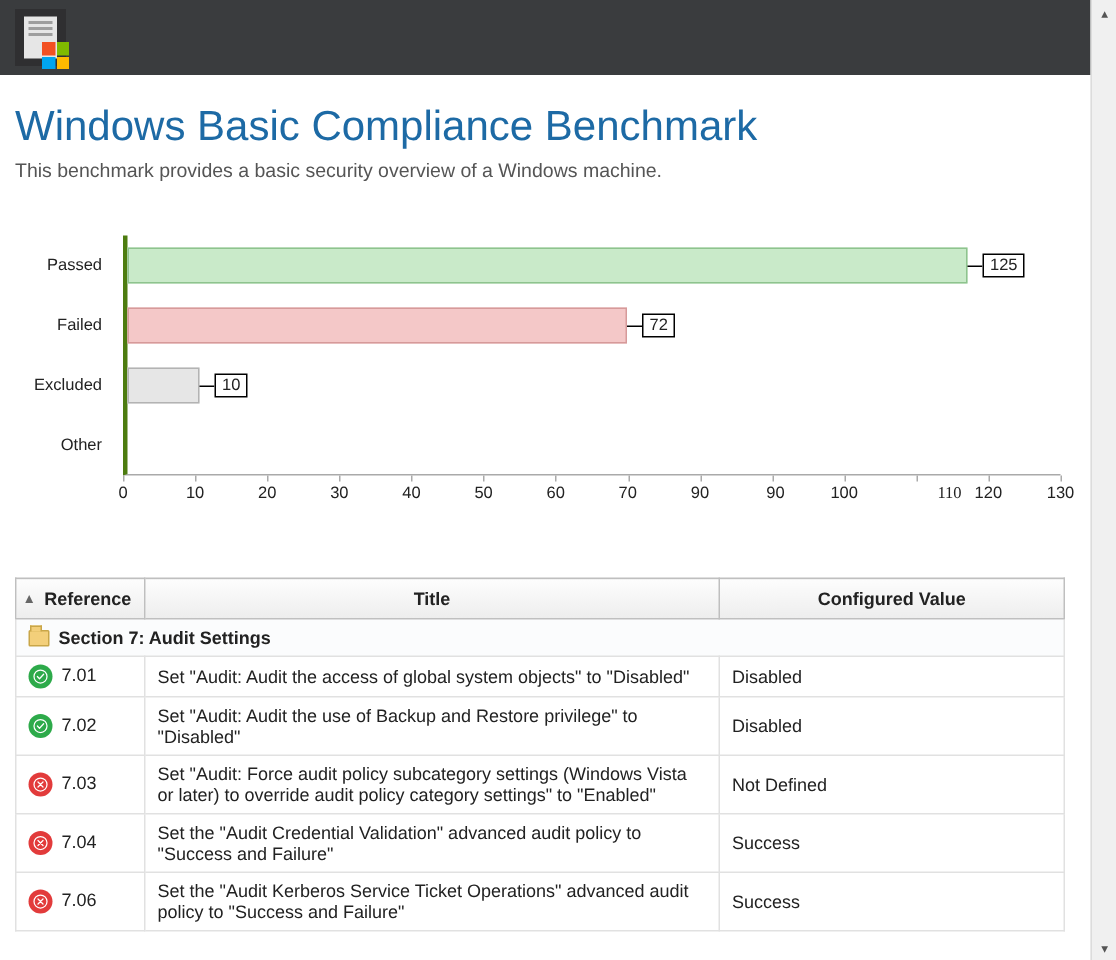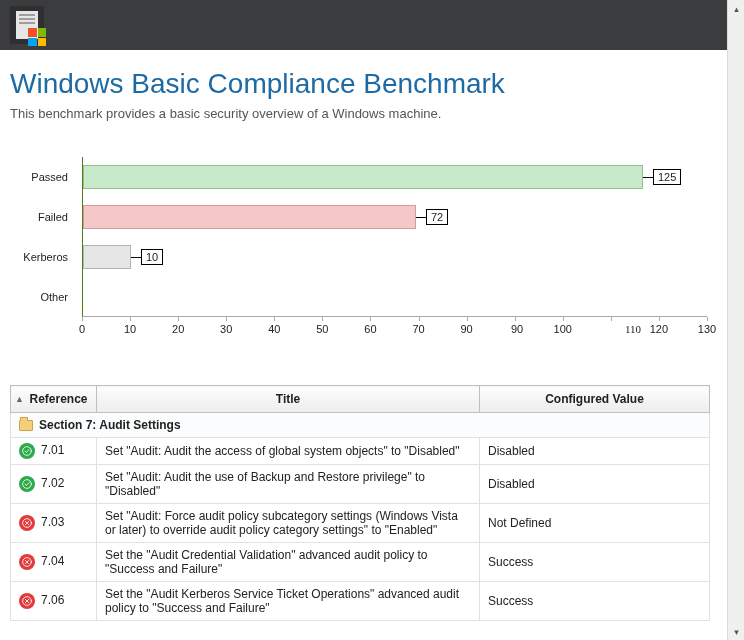--- a/index.html
+++ b/index.html
@@ -104,21 +104,21 @@
   .y-labels div {
     position: absolute;
     right: 6px;
     transform: translateY(-50%);
   }
   .plot {
     position: absolute;
     left: 68px; top: 0;
     width: 625px;
     height: 160px;
-    border-left: 1px solid #4d7c0f;
+    border-left: 3px solid #4d7c0f;
     border-bottom: 1px solid #aaa;
     padding-left: 36px;
   }
   .bar-row {
     position: absolute;
     left: 0;
     height: 24px;
     display: flex;
     align-items: center;
   }
@@ -238,21 +238,21 @@
   </div>
 
   <div class="page">
     <h1 class="page-title">Windows Basic Compliance Benchmark</h1>
     <div class="subtitle">This benchmark provides a basic security overview of a Windows machine.</div>
 
     <div class="chart-wrap">
       <div class="y-labels">
         <div style="top:20px">Passed</div>
         <div style="top:60px">Failed</div>
-        <div style="top:100px">Kerberos</div>
+        <div style="top:100px">Excluded</div>
         <div style="top:140px">Other</div>
       </div>
       <div class="plot">
 
         <div class="bar-row" style="top:8px">
           <div class="bar passed" style="width:560px"></div>
           <div class="bar-conn"></div>
           <div class="bar-label">125</div>
         </div>
         <div class="bar-row" style="top:48px">

